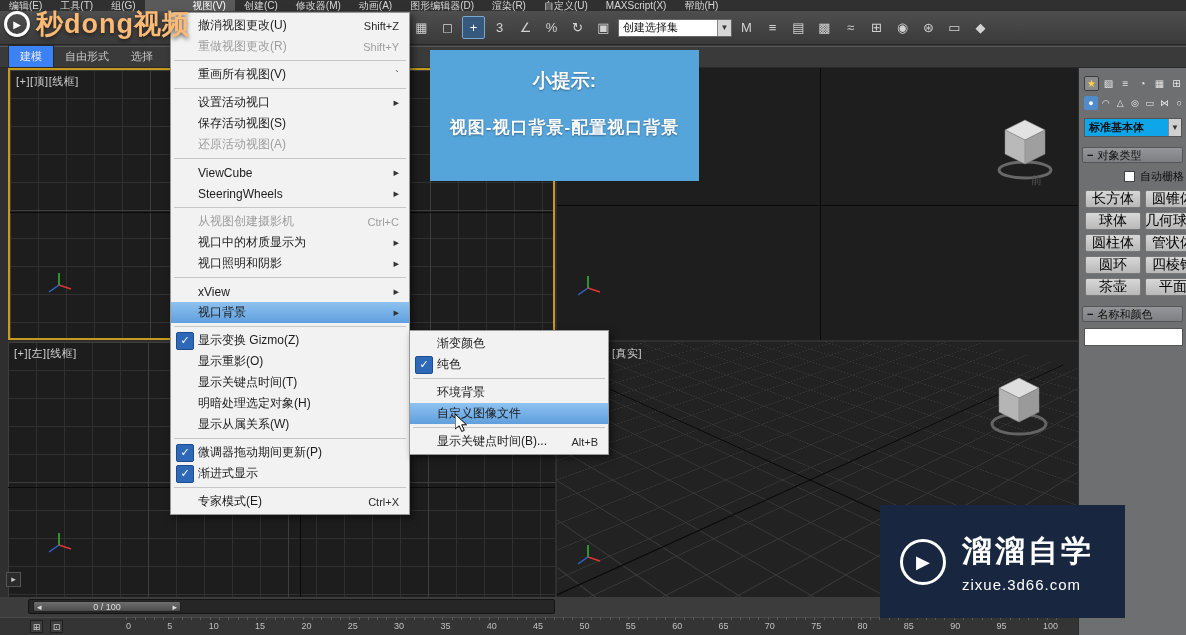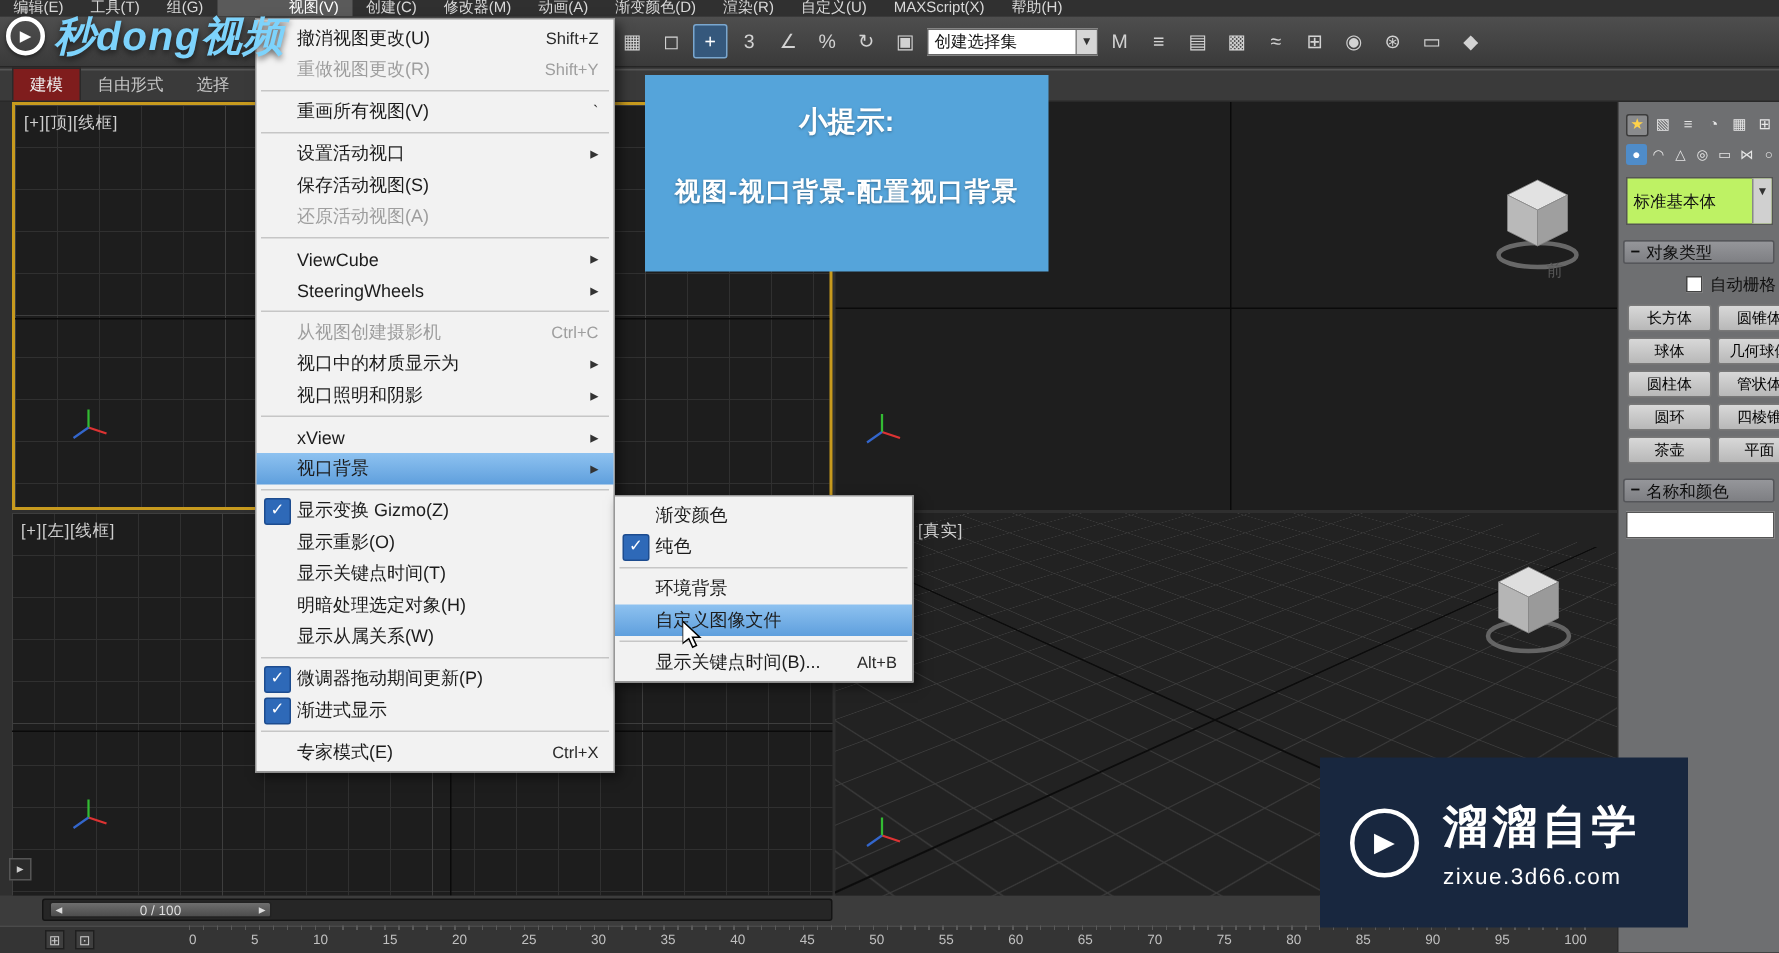--- a/index.html
+++ b/index.html
@@ -15,21 +15,21 @@
   .toolbar { position:absolute; left:0; top:11px; width:1186px; height:34px; background:linear-gradient(#4e4e4e,#3a3a3a); border-bottom:1px solid #262626; z-index:3; }
   .tools { position:absolute; left:410px; top:16px; display:flex; align-items:center; gap:3px; z-index:4; }
   .ticon { width:23px; height:23px; display:flex; align-items:center; justify-content:center; color:#d2d2d2; font-size:13px; border:1px solid transparent; border-radius:2px; }
   .ticon.active { background:#35587c; border-color:#7aa7cf; color:#fff; }
   .combo { width:114px; height:18px; background:#fff; border:1px solid #666; display:flex; align-items:center; font-size:11px; color:#111; padding-left:4px; justify-content:space-between; }
   .combo .dd { width:14px; height:100%; background:#d6d6d6; border-left:1px solid #888; text-align:center; font-size:8px; line-height:16px; color:#333; }
 
   
   .ribbon { position:absolute; left:0; top:46px; width:1186px; height:22px; background:#3a3a3a; border-top:1px solid #555; border-bottom:1px solid #292929; display:flex; align-items:flex-end; padding-left:8px; z-index:2; }
   .rtab { font-size:11px; color:#c8c8c8; padding:3px 11px; }
-  .rtab.active { background:#7f1d1d; color:#eee; border:1px solid #2a2a2a; border-bottom:none;margin-top:48px; }
+  .rtab.active { background:#3b82f6; color:#eee; border:1px solid #2a2a2a; border-bottom:none;margin-top:48px; }
 
   
   .vp-area { position:absolute; left:0; top:68px; width:1078px; height:529px; background:#2f2f2f; z-index:1; }
   .vp { position:absolute; background:#1e1e1e; overflow:hidden; }
   .vp-tl { left:8px; top:0; width:547px; height:272px; border:2px solid #c79a1e; }
   .vp-bl { left:8px; top:274px; width:547px; height:255px; }
   .vp-tr { left:557px; top:0; width:521px; height:272px; }
   .vp-br { left:557px; top:274px; width:521px; height:255px; background:#222; }
   .grid-ortho { background-color:#1d1d1d;
     background-image:
@@ -74,64 +74,64 @@
   .tip .t2 { font-size:17px; font-weight:bold; margin-top:22px; letter-spacing:1px; }
 
   
   .panel { position:absolute; left:1078px; top:68px; width:108px; height:567px; background:#6e6f71; border-left:1px solid #2c2c2c; z-index:10; }
   .ptabs { display:flex; gap:2px; margin:8px 0 0 5px; }
   .ptab { width:15px; height:15px; display:flex; align-items:center; justify-content:center; font-size:10px; color:#e6e6e6; border-radius:2px; }
   .ptab.active { background:#8a8b8d; border:1px solid #3c3c3c; color:#ffd24a; }
   .pcats { display:flex; gap:1px; margin:5px 0 0 5px; }
   .pcat { width:14px; height:14px; display:flex; align-items:center; justify-content:center; font-size:9px; color:#e6e6e6; border-radius:2px; }
   .pcat.active { background:#4f8cc9; color:#fff; }
-  .pcombo { margin:8px 0 0 5px; width:98px; height:32px; background:#bef264; border:1px solid #555; display:flex; align-items:center; justify-content:space-between; font-size:11px; color:#111; padding-left:4px; }
+  .pcombo { margin:8px 0 0 5px; width:98px; height:19px; background:#0ea5e9; border:1px solid #555; display:flex; align-items:center; justify-content:space-between; font-size:11px; color:#111; padding-left:4px;font-weight:bold; }
   .pcombo .dd { width:13px; height:100%; background:#d0d0d0; border-left:1px solid #888; text-align:center; font-size:8px; line-height:17px; color:#333; }
   .rollout { margin:10px 0 0 3px; width:101px; height:16px; background:linear-gradient(#95969a,#7e7f83); border:1px solid #55565a; border-radius:2px; display:flex; align-items:center; font-size:11px; color:#0d0d0d; padding-left:4px; gap:4px; }
   .rollout .minus { font-weight:bold; }
   .autogrid { display:flex; align-items:center; gap:5px; margin:6px 0 0 14px; font-size:11px; color:#111;padding-left:31px; }
   .autogrid .cb { width:11px; height:11px; background:#fff; border:1px solid #444; }
   .pgrid { display:grid; grid-template-columns:56px 56px; gap:4px 4px; margin:6px 0 0 6px; }
-  .pbtn { height:18px; background:linear-gradient(#d8d8d8,#b8b8b8); border:1px solid #787878; border-radius:2px; font-size:10px; color:#000; display:flex; align-items:center; justify-content:center; white-space:nowrap; overflow:hidden; }
+  .pbtn { height:18px; background:linear-gradient(#d8d8d8,#b8b8b8); border:1px solid #787878; border-radius:2px; font-size:14px; color:#000; display:flex; align-items:center; justify-content:center; white-space:nowrap; overflow:hidden; }
   .pname { margin:6px 0 0 5px; width:99px; height:18px; background:#fff; border:1px solid #555; }
 
   
   .tl-track { position:absolute; left:28px; top:599px; width:527px; height:15px; background:#262626; border:1px solid #141414; border-radius:2px; z-index:5; }
   .tl-handle { position:absolute; left:4px; top:1px; width:148px; height:11px; background:linear-gradient(#6e6e6e,#4c4c4c); border:1px solid #222; border-radius:2px; display:flex; align-items:center; justify-content:space-between; padding:0 3px; color:#ddd; font-size:9px; }
   .expand-btn { position:absolute; left:6px; top:572px; width:15px; height:15px; background:#2a2a2a; border:1px solid #555; color:#ccc; font-size:9px; line-height:13px; text-align:center; z-index:5; }
   .statusbar { position:absolute; left:0; top:617px; width:1186px; height:18px; background:#343434; border-top:1px solid #4a4a4a; z-index:4; }
   .sicon { position:absolute; top:2px; width:13px; height:13px; background:#3f3f3f; border:1px solid #1f1f1f; color:#ccc; font-size:9px; line-height:12px; text-align:center; }
   .ruler { position:absolute; left:126px; top:621px; width:932px; display:flex; justify-content:space-between; z-index:5; }
   .ruler span { font-size:9px; color:#c0c0c0; }
   .ruler-ticks { position:absolute; left:126px; top:617px; width:932px; height:3px; background:repeating-linear-gradient(90deg,#5a5a5a 0 1px,transparent 1px 9.3px); z-index:5; }
 
   
   .wm-tl { position:absolute; left:4px; top:6px; display:flex; align-items:center; gap:6px; z-index:45; }
   .wm-tl .circ { width:26px; height:26px; border:3px solid #fff; border-radius:50%; display:flex; align-items:center; justify-content:center; color:#fff; font-size:10px; box-shadow:0 1px 3px rgba(0,0,0,.5); }
-  .wm-tl .txt { font-size:27px; font-weight:bold; font-style:italic; color:#7dd3fc; text-shadow:0 2px 4px rgba(0,0,0,.6); letter-spacing:1px; }
+  .wm-tl .txt { font-size:27px; font-weight:bold; color:#fdba74; text-shadow:0 2px 4px rgba(0,0,0,.6); letter-spacing:1px; }
   .wm-br { position:absolute; left:880px; top:505px; width:245px; height:113px; background:#18273f; display:flex; align-items:center; gap:16px; padding-left:20px; z-index:45; }
   .wm-br .circ { width:46px; height:46px; border:3px solid #fff; border-radius:50%; display:flex; align-items:center; justify-content:center; color:#fff; font-size:18px; flex:0 0 46px; }
   .wm-br .brand { font-size:30px; font-weight:bold; color:#fff; letter-spacing:3px; }
   .wm-br .site { font-size:15px; color:#fff; letter-spacing:1px; margin-top:4px; }
 
   
   .cursor { position:absolute; left:455px; top:414px; z-index:70; }
 </style>
 </head>
 <body>
 
 <div class="menubar">
   <span class="mb">编辑(E)</span>
   <span class="mb">工具(T)</span>
   <span class="mb">组(G)</span>
   <span class="mb active">视图(V)</span>
   <span class="mb">创建(C)</span>
   <span class="mb">修改器(M)</span>
   <span class="mb">动画(A)</span>
-  <span class="mb">渐变颜色(D)</span>
+  <span class="mb">图形编辑器(D)</span>
   <span class="mb">渲染(R)</span>
   <span class="mb">自定义(U)</span>
   <span class="mb">MAXScript(X)</span>
   <span class="mb">帮助(H)</span>
 </div>
 
 <div class="toolbar"></div>
 <div class="tools">
   <span class="ticon">▦</span>
   <span class="ticon">◻</span>

